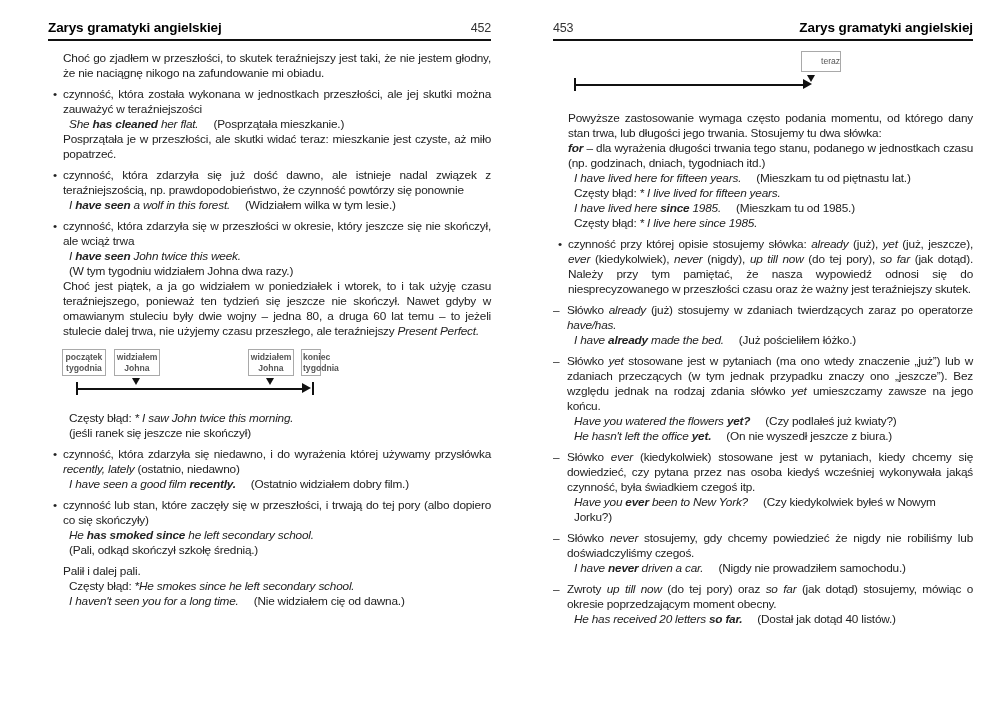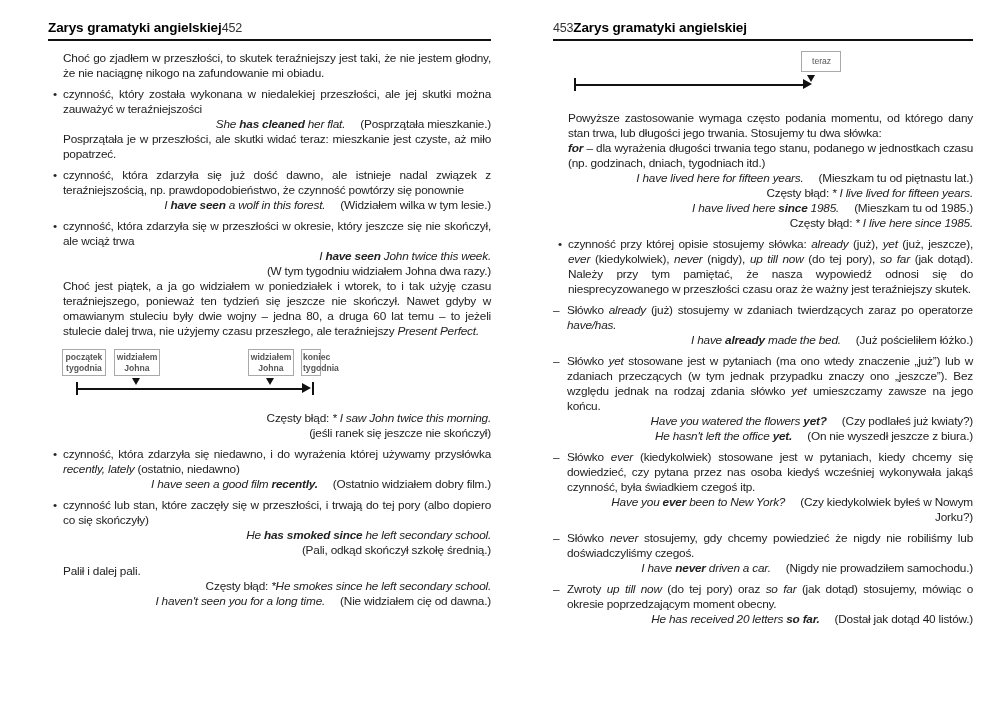--- a/index.html
+++ b/index.html
@@ -7,49 +7,49 @@
     width:1000px;height:717px;background:#ffffff;overflow:hidden;
     font-family:"Liberation Sans",sans-serif;color:#222;
     -webkit-font-smoothing:antialiased;
   }
   .sheet{position:relative;width:1000px;height:717px;background:#fff;}
   .page{position:absolute;top:20px;font-size:11.8px;line-height:15px;letter-spacing:-0.2px;}
   #page-left{left:48px;width:443px;}
   #page-right{left:553px;width:420px;}
 
   header.phead{
-    display:flex;align-items:baseline;
+    display:flex;justify-content:space-between;align-items:baseline;
     border-bottom:2px solid #111;padding-bottom:3px;margin-bottom:10px;
   }
   .ptitle{font-weight:700;font-size:13.5px;letter-spacing:-0.1px;color:#000;}
   .pnum{font-size:12.5px;color:#333;}
 
   .blk{margin-top:6px;text-align:justify;}
   .blk.cont{margin-top:0;}
   .blk.example,.blk.note{margin-top:0;}
   .para{margin-left:15px;}
   .bullet{padding-left:15px;position:relative;}
   .bullet .marker{position:absolute;left:5px;top:0;}
   .dash{padding-left:14px;position:relative;}
   .dash .marker{position:absolute;left:0;top:0;}
-  .example,.note{margin-left:21px;text-align:right;}
+  .example,.note{margin-left:21px;text-align:left;}
   .b{font-weight:700;}
   .i{font-style:italic;}
   .gap{display:inline-block;width:15px;}
 
   .dgm{position:relative;}
   .dgm-left{height:52px;margin:10px 0 10px 0;font-weight:bold;}
   .dgm-right{height:48px;margin:4px 0 12px 0;}
   .dbox{
     position:absolute;top:0;background:#fff;border:1px solid #a9a9a9;
     color:#555;font-size:8.6px;line-height:10.5px;letter-spacing:0;
     text-align:center;padding:2px 1px;box-sizing:border-box;
   }
   .dbox span{display:block;}
-  .dbox.single{padding:4px 10px;}
+  .dbox.single{padding:4px 19px;}
   .tri{position:absolute;width:0;height:0;
     border-left:4.5px solid transparent;border-right:4.5px solid transparent;
     border-top:7px solid #111;}
   .tbar{position:absolute;width:2px;height:13px;background:#111;}
   .tline{position:absolute;height:2px;background:#111;}
   .ahead{position:absolute;width:0;height:0;
     border-top:5.5px solid transparent;border-bottom:5.5px solid transparent;
     border-left:9px solid #111;}
 </style>
 </head>
@@ -58,21 +58,21 @@
 <div class="sheet">
 
   <section class="page" id="page-left">
     <header class="phead">
       <span class="ptitle">Zarys gramatyki angielskiej</span>
       <span class="pnum">452</span>
     </header>
 
     <div id="left-blocks-a">
         <div class="blk para"><span class="">Choć go zjadłem w przeszłości, to skutek teraźniejszy jest taki, że nie jestem głodny, że nie naciągnę nikogo na zafundowanie mi obiadu.</span></div>
-        <div class="blk bullet"><span class="marker">•</span><span class="">czynność, który została wykonana w niedalekiej przeszłości, ale jej skutki można zauważyć w teraźniejszości</span></div>
+        <div class="blk bullet"><span class="marker">•</span><span class="">czynność, która została wykonana w jednostkach przeszłości, ale jej skutki można zauważyć w teraźniejszości</span></div>
         <div class="blk example"><span class="i">She </span><span class="b i">has cleaned</span><span class="i"> her flat.</span><span class="gap"></span><span class="">(Posprzątała mieszkanie.)</span></div>
         <div class="blk para cont"><span class="">Posprzątała je w przeszłości, ale skutki widać teraz: mieszkanie jest czyste, aż miło popatrzeć.</span></div>
         <div class="blk bullet"><span class="marker">•</span><span class="">czynność, która zdarzyła się już dość dawno, ale istnieje nadal związek z teraźniejszością, np. prawdopodobieństwo, że czynność powtórzy się ponownie</span></div>
         <div class="blk example"><span class="i">I </span><span class="b i">have seen</span><span class="i"> a wolf in this forest.</span><span class="gap"></span><span class="">(Widziałem wilka w tym lesie.)</span></div>
         <div class="blk bullet"><span class="marker">•</span><span class="">czynność, która zdarzyła się w przeszłości w okresie, który jeszcze się nie skończył, ale wciąż trwa</span></div>
         <div class="blk example"><span class="i">I </span><span class="b i">have seen</span><span class="i"> John twice this week.</span></div>
         <div class="blk example cont"><span class="">(W tym tygodniu widziałem Johna dwa razy.)</span></div>
         <div class="blk para cont"><span class="">Choć jest piątek, a ja go widziałem w poniedziałek i wtorek, to i tak użyję czasu teraźniejszego, ponieważ ten tydzień się jeszcze nie skończył. Nawet gdyby w omawianym stuleciu były dwie wojny – jedna 80, a druga 60 lat temu – to jeżeli stulecie dalej trwa, nie użyjemy czasu przeszłego, ale teraźniejszy </span><span class="i">Present Perfect.</span></div>
       </div>
 

